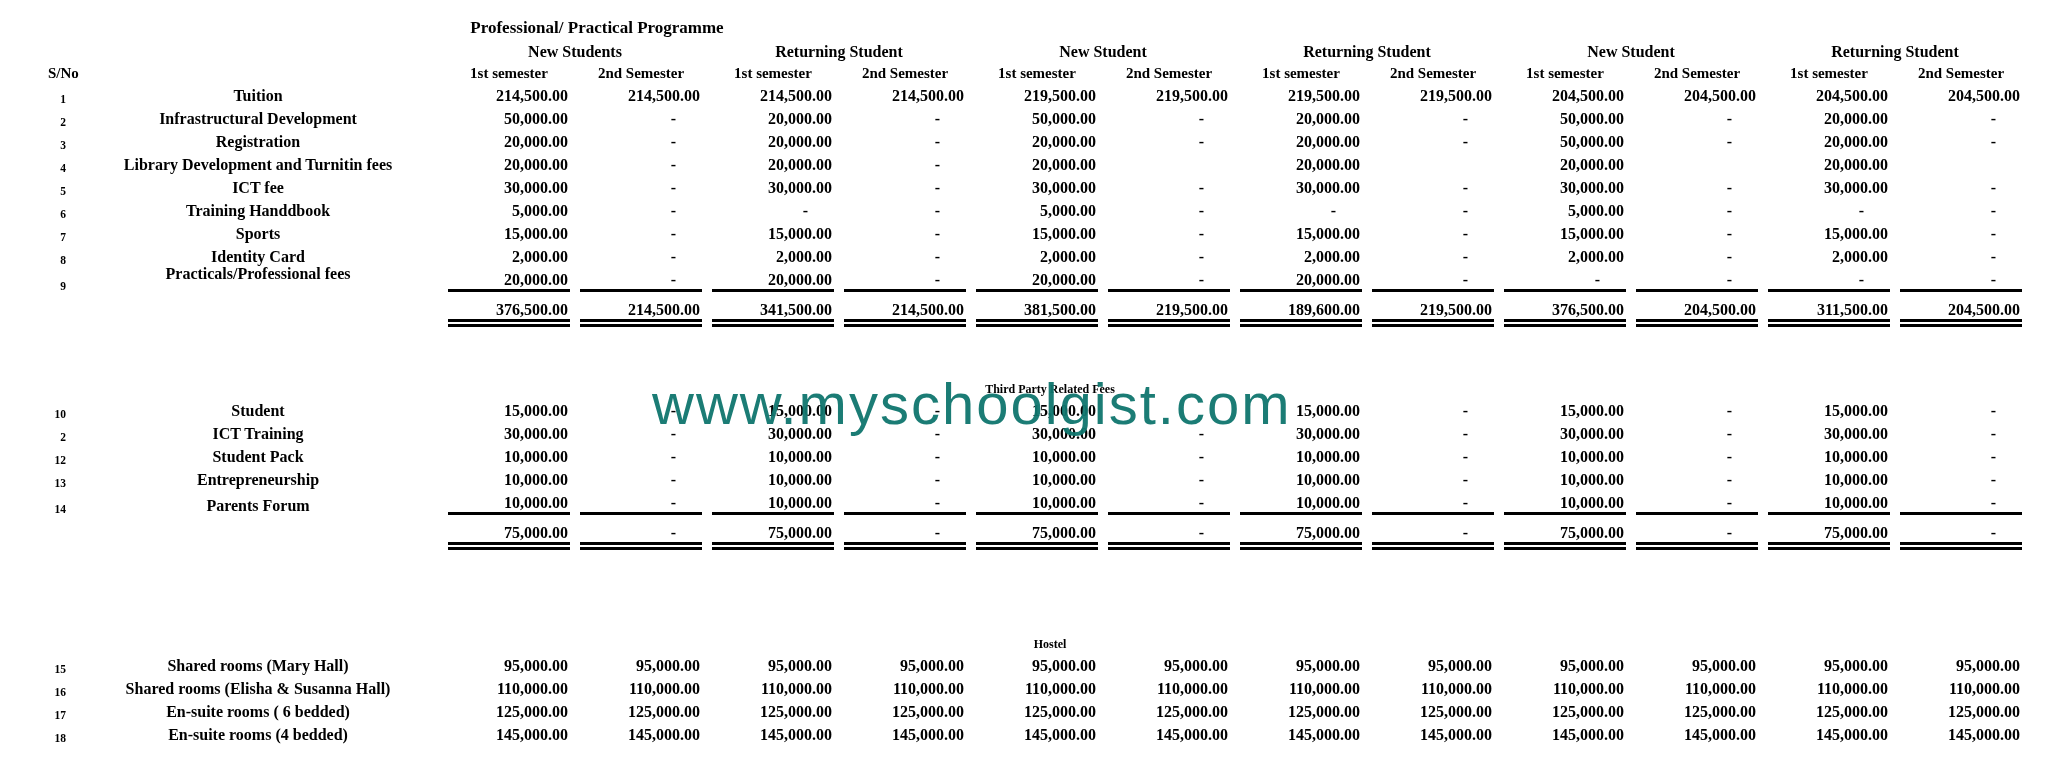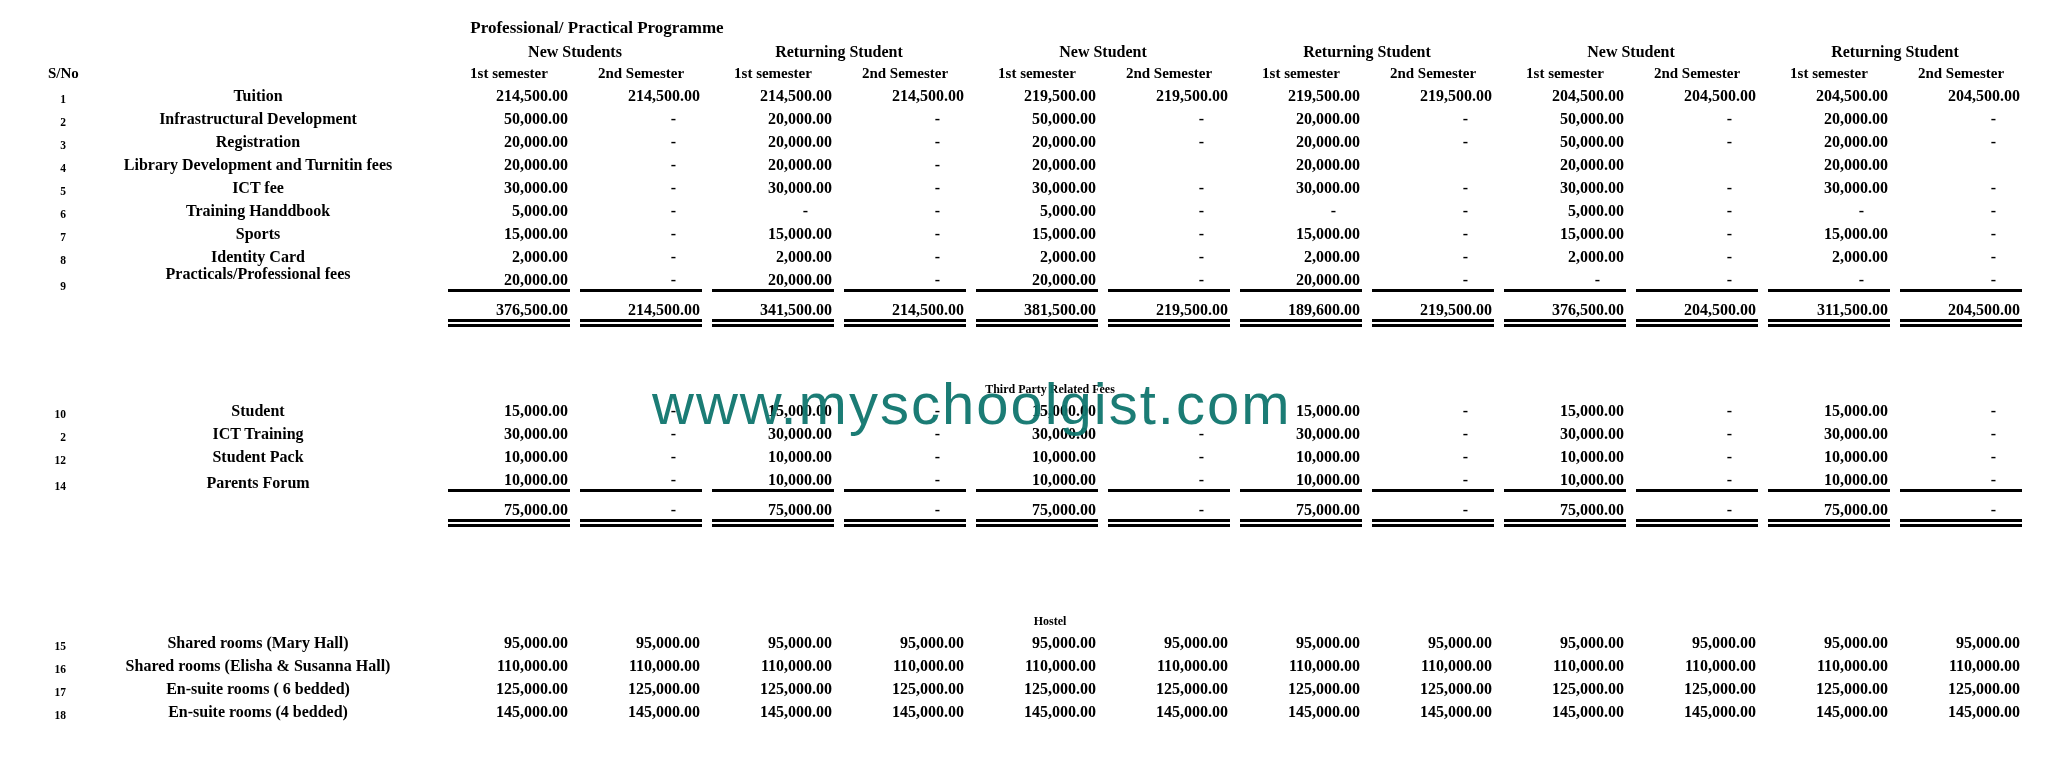--- a/index.html
+++ b/index.html
@@ -363,20 +363,36 @@
           <td class="num">10,000.00</td>
           <td class="num dash">-</td>
           <td class="num">10,000.00</td>
           <td class="num dash">-</td>
           <td class="num">10,000.00</td>
           <td class="num dash">-</td>
           <td class="num">10,000.00</td>
           <td class="num dash">-</td>
         </tr>
         <tr>
+          <td class="sno">13</td>
+          <td class="label"><span>Entrepreneurship</span></td>
+          <td class="num">10,000.00</td>
+          <td class="num dash">-</td>
+          <td class="num">10,000.00</td>
+          <td class="num dash">-</td>
+          <td class="num">10,000.00</td>
+          <td class="num dash">-</td>
+          <td class="num">10,000.00</td>
+          <td class="num dash">-</td>
+          <td class="num">10,000.00</td>
+          <td class="num dash">-</td>
+          <td class="num">10,000.00</td>
+          <td class="num dash">-</td>
+        </tr>
+        <tr>
           <td class="sno">14</td>
           <td class="label"><span>Parents Forum</span></td>
           <td class="num ul">10,000.00</td>
           <td class="num dash ul">-</td>
           <td class="num ul">10,000.00</td>
           <td class="num dash ul">-</td>
           <td class="num ul">10,000.00</td>
           <td class="num dash ul">-</td>
           <td class="num ul">10,000.00</td>
           <td class="num dash ul">-</td>

